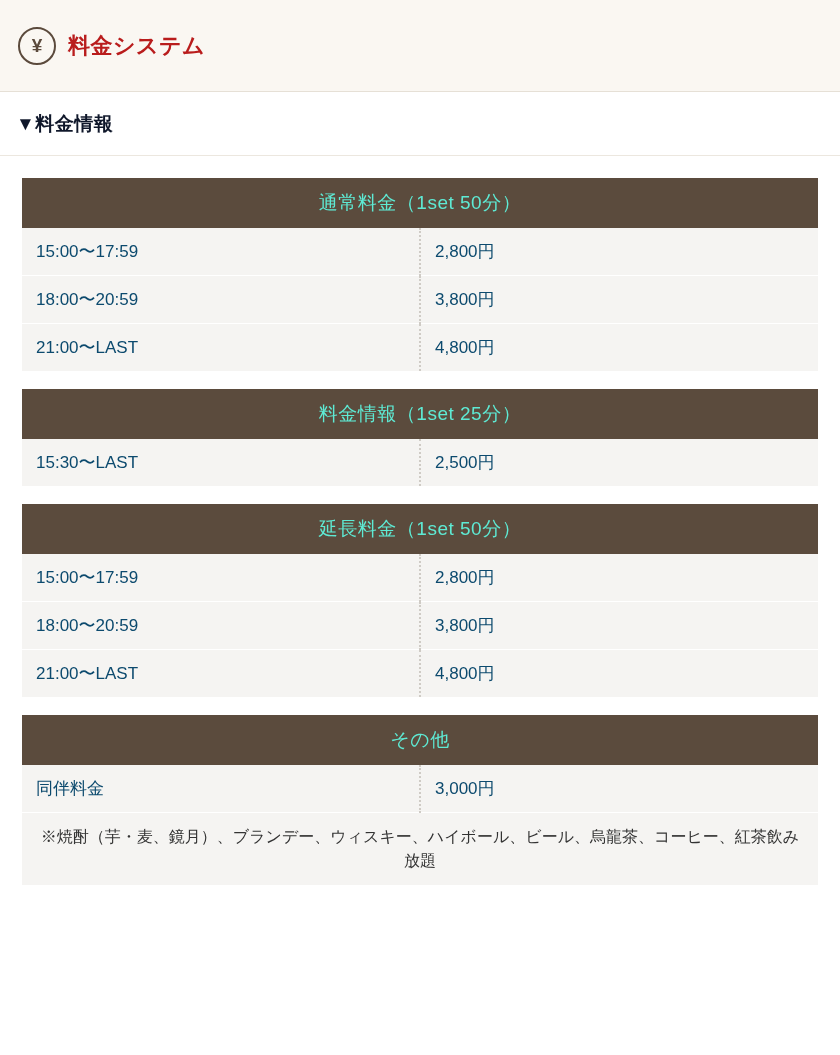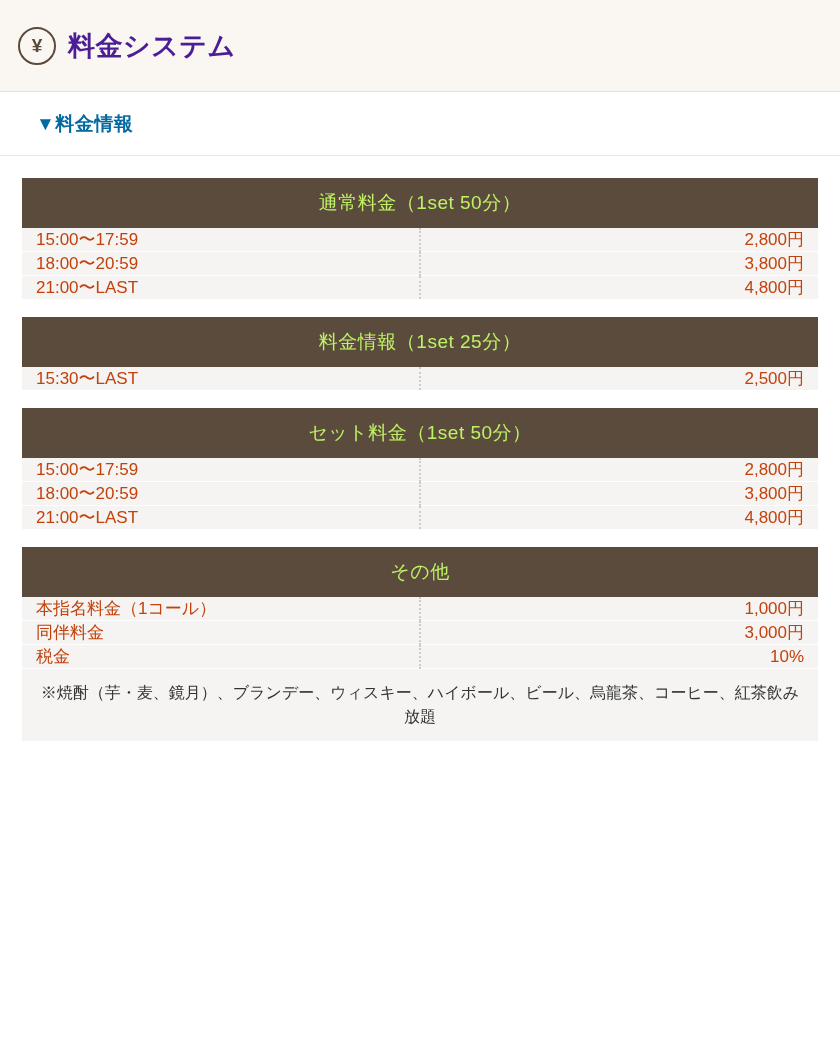--- a/index.html
+++ b/index.html
@@ -43,84 +43,82 @@
     display: flex;
     align-items: center;
     justify-content: center;
     font-size: 19px;
     font-weight: bold;
     line-height: 1;
     margin-right: 12px;
     flex: none;
   }
   .header-title {
-    font-size: 27px;
+    font-size: 22px;
     font-weight: bold;
-    color: #4c1d95;
+    color: #b91c1c;
     letter-spacing: 0.5px;
   }
 
   
   .section-label-wrap {
     height: 64px;
     display: flex;
     align-items: center;
     padding-left: 16px;
     border-bottom: 1px solid #ece7df;
     box-sizing: border-box;
     background: #ffffff;
   }
   .section-label {
     font-size: 19px;
     font-weight: bold;
-    color: #0369a1;
+    color: #0f172a;
     letter-spacing: 0.5px;
-    margin-left: 20px;
   }
 
   
   .tables {
     padding: 22px 22px 0 22px;
     box-sizing: border-box;
   }
   .price-table {
     width: 100%;
     border-collapse: collapse;
     table-layout: fixed;
     margin-bottom: 18px;
   }
   .price-table:last-child { margin-bottom: 0; }
 
   .price-table .thead-cell {
     background: #5b4b3d;
-    color: #bef264;
+    color: #5eead4;
     font-size: 19px;
     text-align: center;
     padding: 12px 6px;
     font-weight: normal;
     letter-spacing: 0.5px;
   }
   .price-table td {
     font-size: 17px;
-    padding: 0 14px;
+    padding: 12px 14px;
     background: #f5f4f2;
     border-bottom: 1px solid #ffffff;
-    color: #c2410c;
+    color: #0c4a6e;
     vertical-align: middle;
   }
   .price-table tr:last-child td {
     border-bottom: none;
   }
   .cell-label {
     width: 48%;
     border-right: 2px dotted #cfcbc5;
   }
   .cell-value {
     width: 52%;
-    text-align: right;
   }
   .note-row td {
     background: #f5f4f2;
     font-size: 16px;
     line-height: 1.5;
     text-align: center;
     padding: 12px 16px;
     color: #333333;
   }
 </style>
@@ -172,21 +170,21 @@
         <tr>
           <td class="cell-label">15:30〜LAST</td>
           <td class="cell-value">2,500円</td>
         </tr>
       </tbody>
     </table>
 
     <table class="price-table">
       <thead>
         <tr>
-          <th class="thead-cell" colspan="2">セット料金（1set 50分）</th>
+          <th class="thead-cell" colspan="2">延長料金（1set 50分）</th>
         </tr>
       </thead>
       <tbody>
         <tr>
           <td class="cell-label">15:00〜17:59</td>
           <td class="cell-value">2,800円</td>
         </tr>
         <tr>
           <td class="cell-label">18:00〜20:59</td>
           <td class="cell-value">3,800円</td>
@@ -199,31 +197,23 @@
     </table>
 
     <table class="price-table">
       <thead>
         <tr>
           <th class="thead-cell" colspan="2">その他</th>
         </tr>
       </thead>
       <tbody>
         <tr>
-          <td class="cell-label">本指名料金（1コール）</td>
-          <td class="cell-value">1,000円</td>
-        </tr>
-        <tr>
           <td class="cell-label">同伴料金</td>
           <td class="cell-value">3,000円</td>
         </tr>
-        <tr>
-          <td class="cell-label">税金</td>
-          <td class="cell-value">10%</td>
-        </tr>
         <tr class="note-row">
           <td colspan="2">※焼酎（芋・麦、鏡月）、ブランデー、ウィスキー、ハイボール、ビール、烏龍茶、コーヒー、紅茶飲み放題</td>
         </tr>
       </tbody>
     </table>
 
   </div>
 </div>
 
 </body></html>

